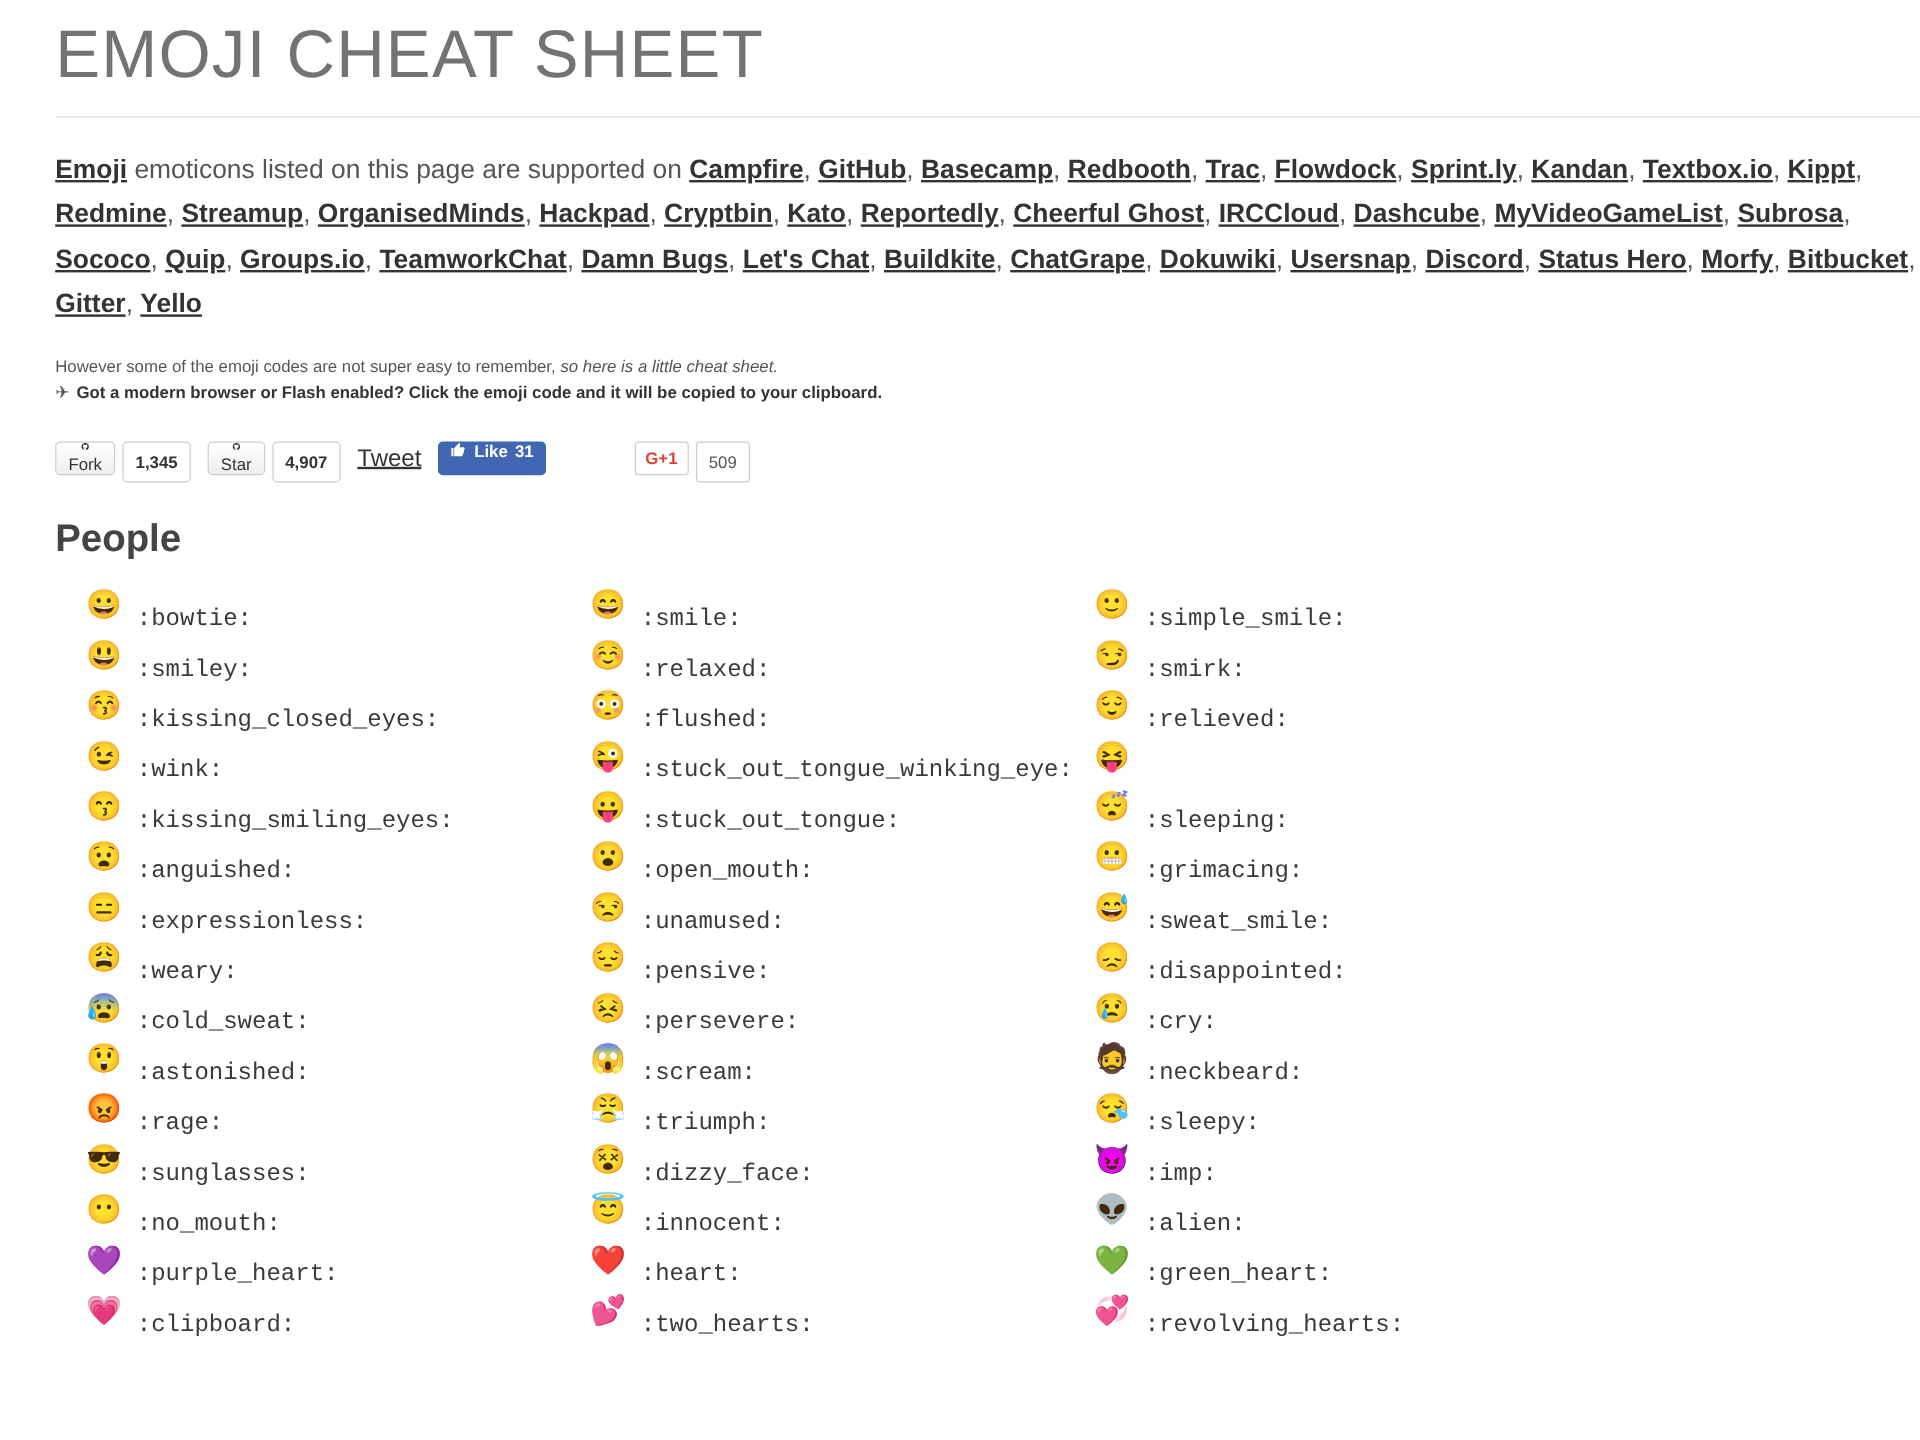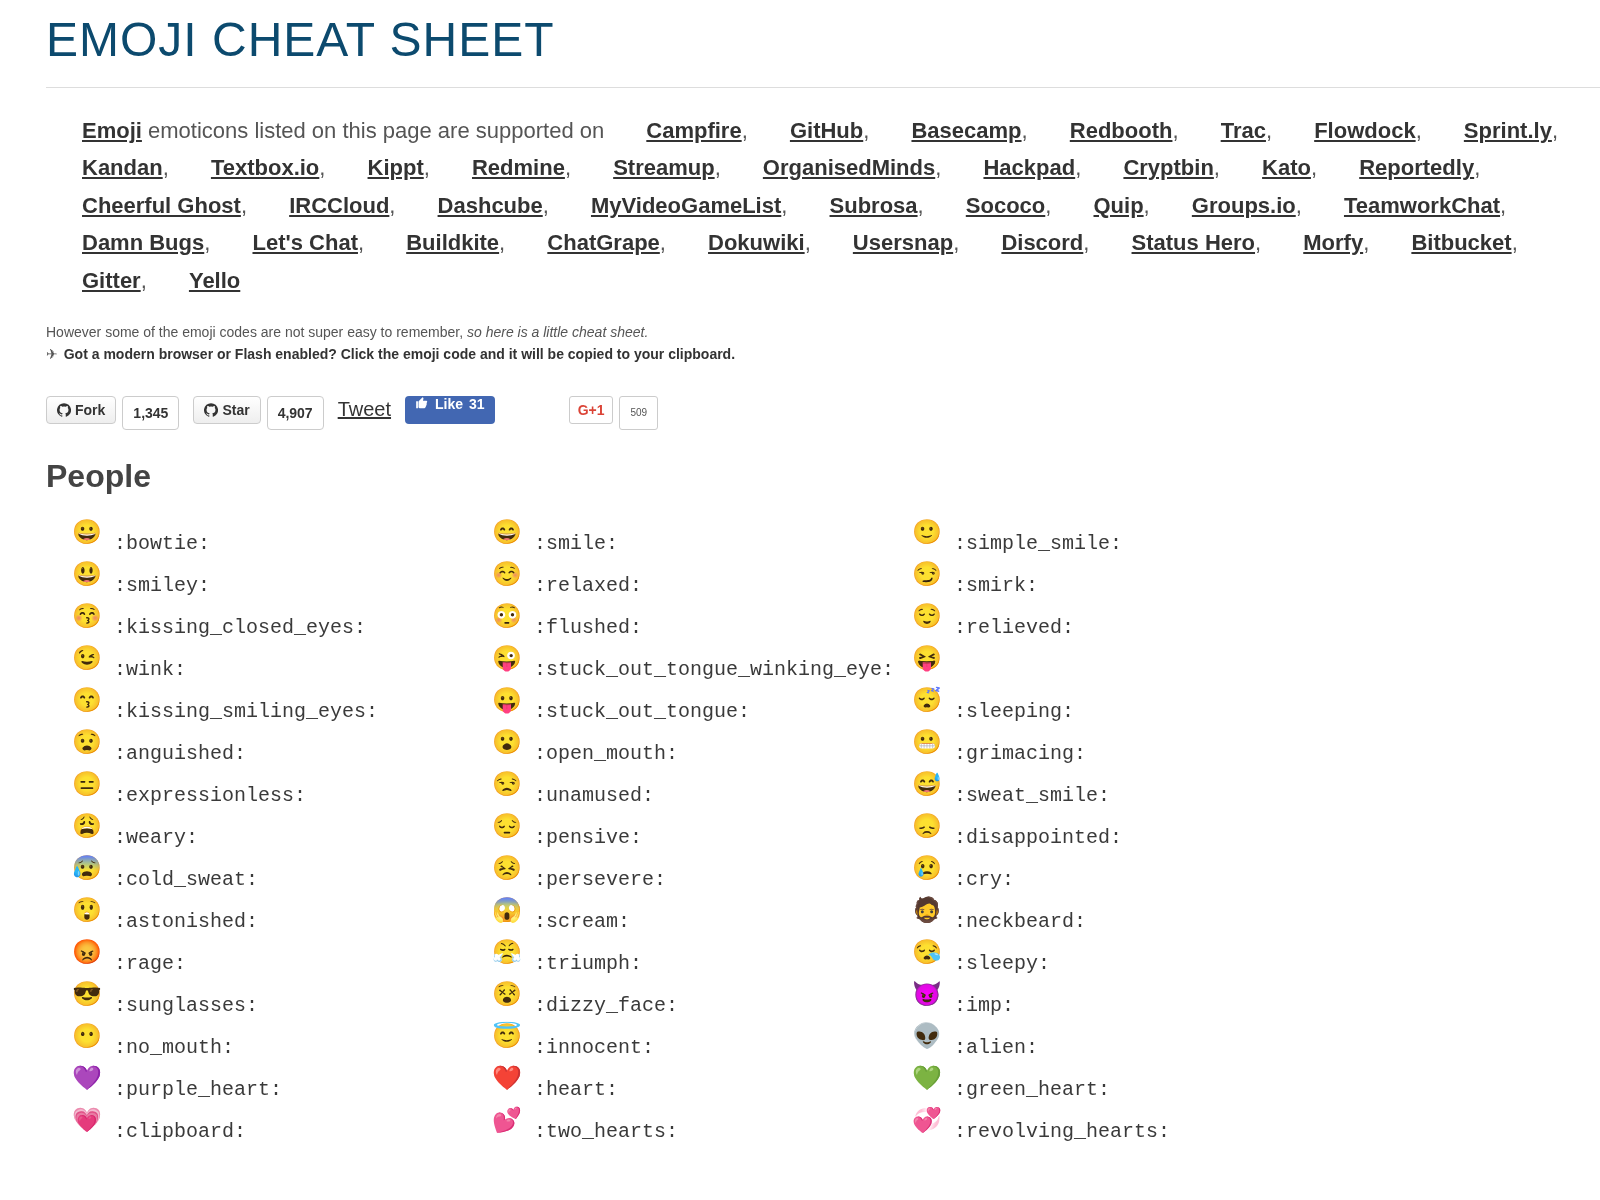--- a/index.html
+++ b/index.html
@@ -10,22 +10,22 @@
     color: #333;
     background: #fff;
     width: 1600px;
     overflow-x: hidden;
   }
   h1.page-title {
     font-family: "Helvetica Neue", Helvetica, Arial, sans-serif;
     font-weight: 200;
     font-stretch: condensed;
     letter-spacing: 1px;
-    font-size: 48px;
-    color: #0c4a6e;
+    font-size: 56px;
+    color: #737373;
     margin: 12px 0 20px 0;
     text-transform: uppercase;
   }
   hr.rule {
     border: none;
     border-top: 1px solid #ddd;
     margin: 0 0 24px 0;
   }
   .intro {
     font-size: 22px;
@@ -33,21 +33,21 @@
     line-height: 1.7;
     margin-bottom: 22px;
     width: 1560px;
   }
   .intro a, .intro .emoji-link {
     color: #333;
     font-weight: 600;
     text-decoration: underline;
   }
   .links-line { word-spacing: 0; }
-  .links-line a { white-space: nowrap; margin-left: 36px; }
+  .links-line a { white-space: nowrap; }
   .sep { color:#555; font-weight: 400; }
   .tagline {
     font-size: 14px;
     color: #555;
     line-height: 1.6;
     margin-bottom: 30px;
   }
   .tagline em { font-style: italic; }
   .tagline .bold { font-weight: 700; color:#333; }
   .plane { margin-right: 6px; }
@@ -63,24 +63,25 @@
     height: 28px;
   }
   .gh-btn {
     display: inline-flex;
     align-items: center;
     gap: 4px;
     border: 1px solid #ccc;
     border-radius: 4px;
     padding: 0 10px;
     font-size: 14px;
-    font-weight: 700;
+    font-weight: 400;
     color: #333;
     background: linear-gradient(#fff,#eee);
     cursor: pointer;
+    flex-direction: column;
   }
   .gh-count {
     display: inline-flex;
     align-items: center;
     border: 1px solid #ccc;
     border-radius: 4px;
     padding: 16px 10px;
     font-size: 14px;
     font-weight: 600;
     color: #333;
@@ -129,21 +130,21 @@
     color: #db4437;
     background: #fff;
     cursor: pointer;
   }
   .gplus-count {
     display: inline-flex;
     align-items: center;
     border: 1px solid #ccc;
     border-radius: 3px;
     padding: 16px 10px;
-    font-size: 10px;
+    font-size: 14px;
     color: #555;
     background: #fff;
     margin-left: 6px;
     cursor: pointer;
   }
   h2.section {
     font-size: 32px;
     font-weight: 700;
     color: #444;
     margin: 0 0 22px 0;

